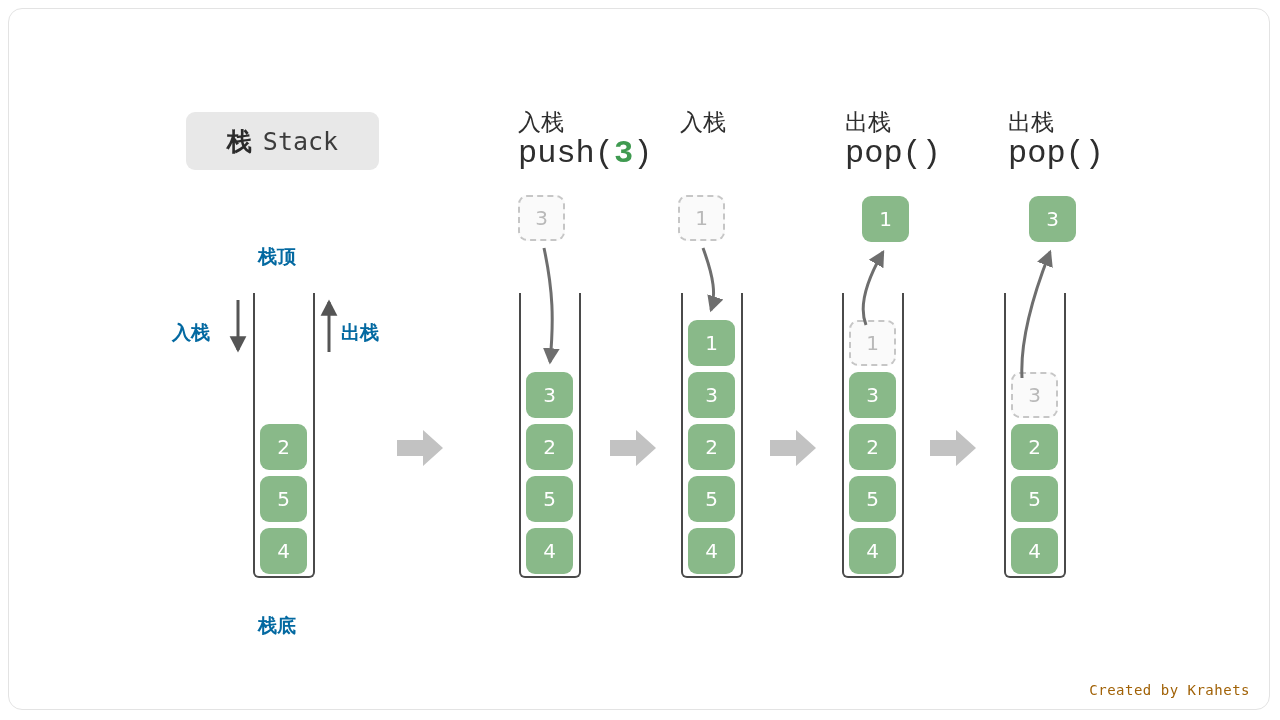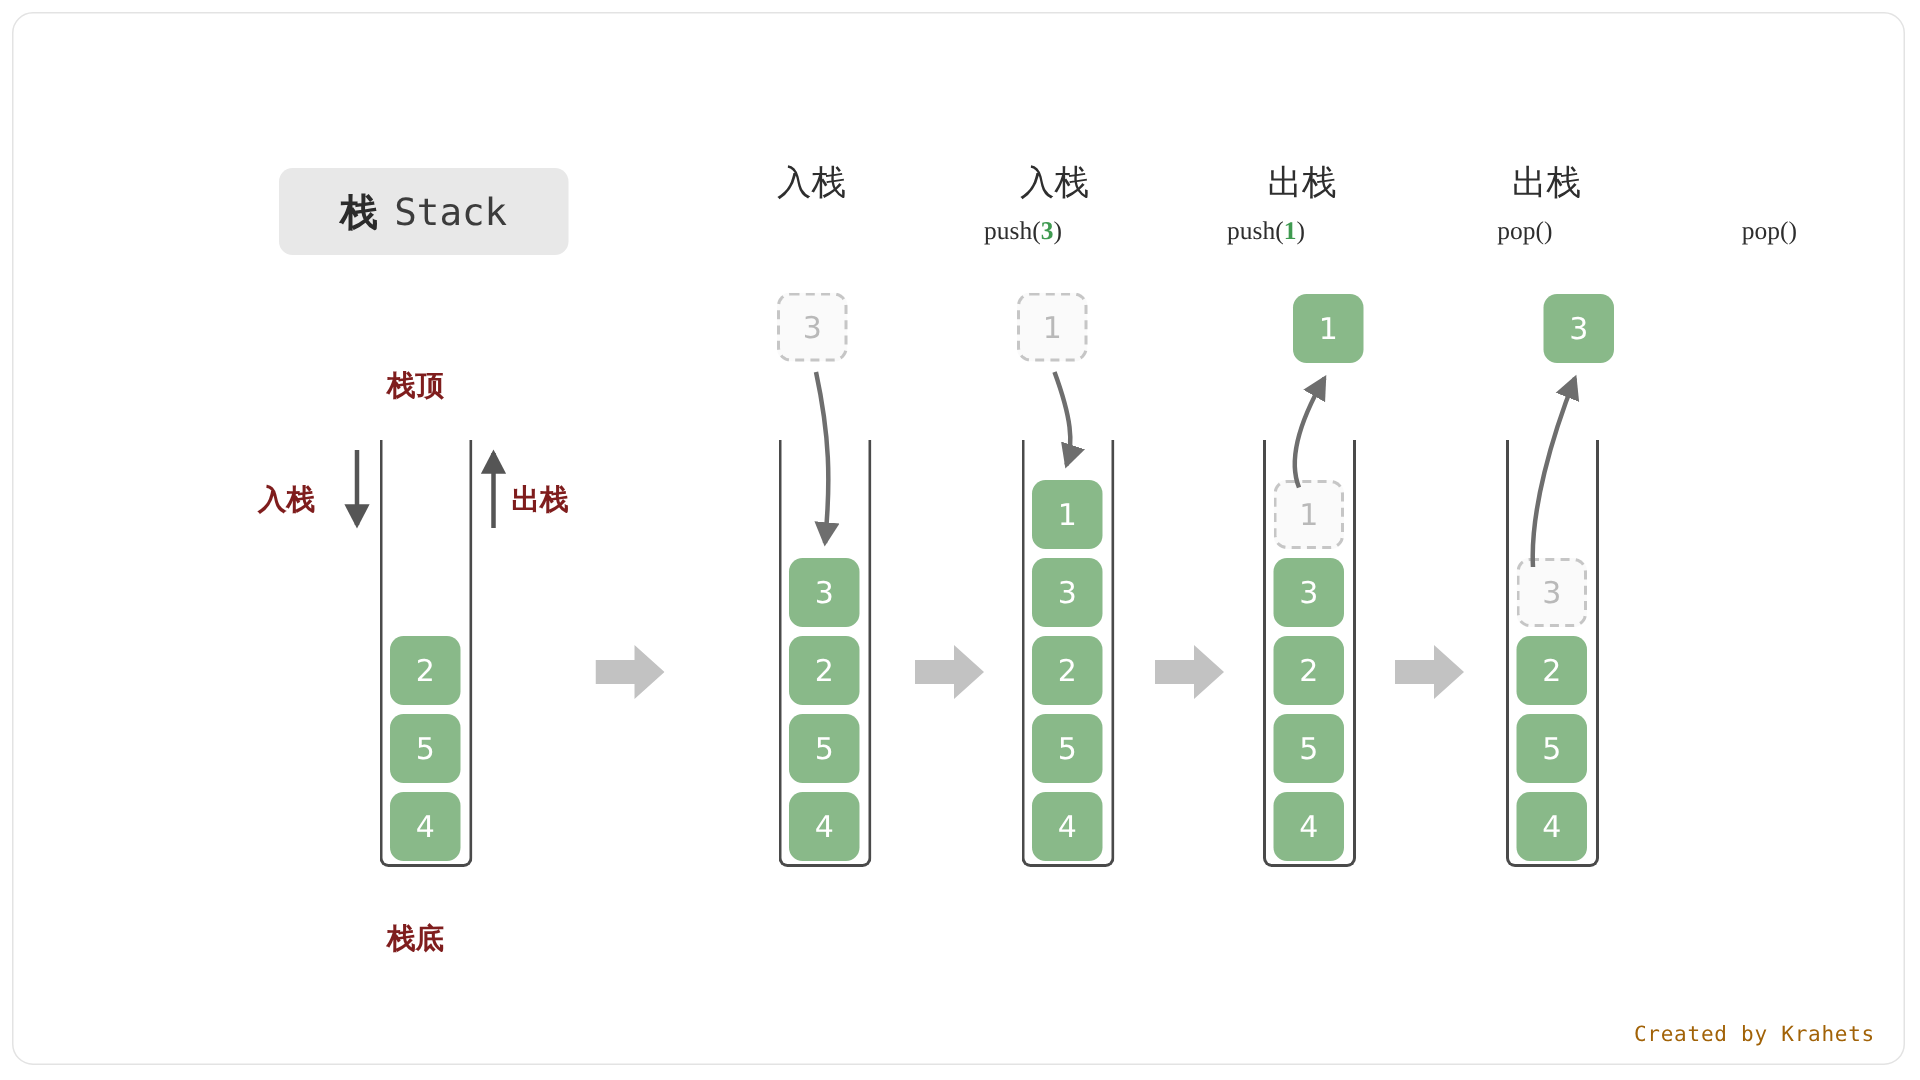--- a/index.html
+++ b/index.html
@@ -57,44 +57,43 @@
     color: #3c3c3c;
     margin-left: 10px;
   }
 
   
   .cn-label {
     position: absolute;
     font-family: "DejaVu Sans", sans-serif;
     font-weight: bold;
     font-size: 19px;
-    color: #7f1d1d;
+    color: #0369a1;
     white-space: nowrap;
   }
 
   
   .col-head {
     position: absolute;
     width: 190px;
     text-align: left;
   }
   .col-head .line1 {
     font-family: "DejaVu Sans", sans-serif;
     font-size: 23px;
     color: #2e2e2e;
     line-height: 30px;
     white-space: nowrap;
   }
   .col-head .line2 {
-    font-family: Liberation Serif, serif;
-    font-size: 17px;
+    font-family: Liberation Mono, monospace;
+    font-size: 32px;
     color: #2e2e2e;
     line-height: 34px;
     white-space: nowrap;
-    text-align: right;
   }
   .col-head .arg {
     color: #3f9a50;
     font-weight: bold;
   }
 
   
   .stack-box {
     position: absolute;
     box-sizing: border-box;
@@ -179,21 +178,20 @@
 
   <div class="cn-label" style="left:258px; top:613px;">栈底</div>
 
   <div class="col-head" style="left:518px; top:107px;">
     <div class="line1">入栈</div>
     <div class="line2"><span>push(</span><span class="arg">3</span><span>)</span></div>
   </div>
 
   <div class="col-head" style="left:680px; top:107px;">
     <div class="line1">入栈</div>
-    <div class="line2"><span>push(</span><span class="arg">1</span><span>)</span></div>
   </div>
 
   <div class="col-head" style="left:845px; top:107px;">
     <div class="line1">出栈</div>
     <div class="line2">pop()</div>
   </div>
 
   <div class="col-head" style="left:1008px; top:107px;">
     <div class="line1">出栈</div>
     <div class="line2">pop()</div>

